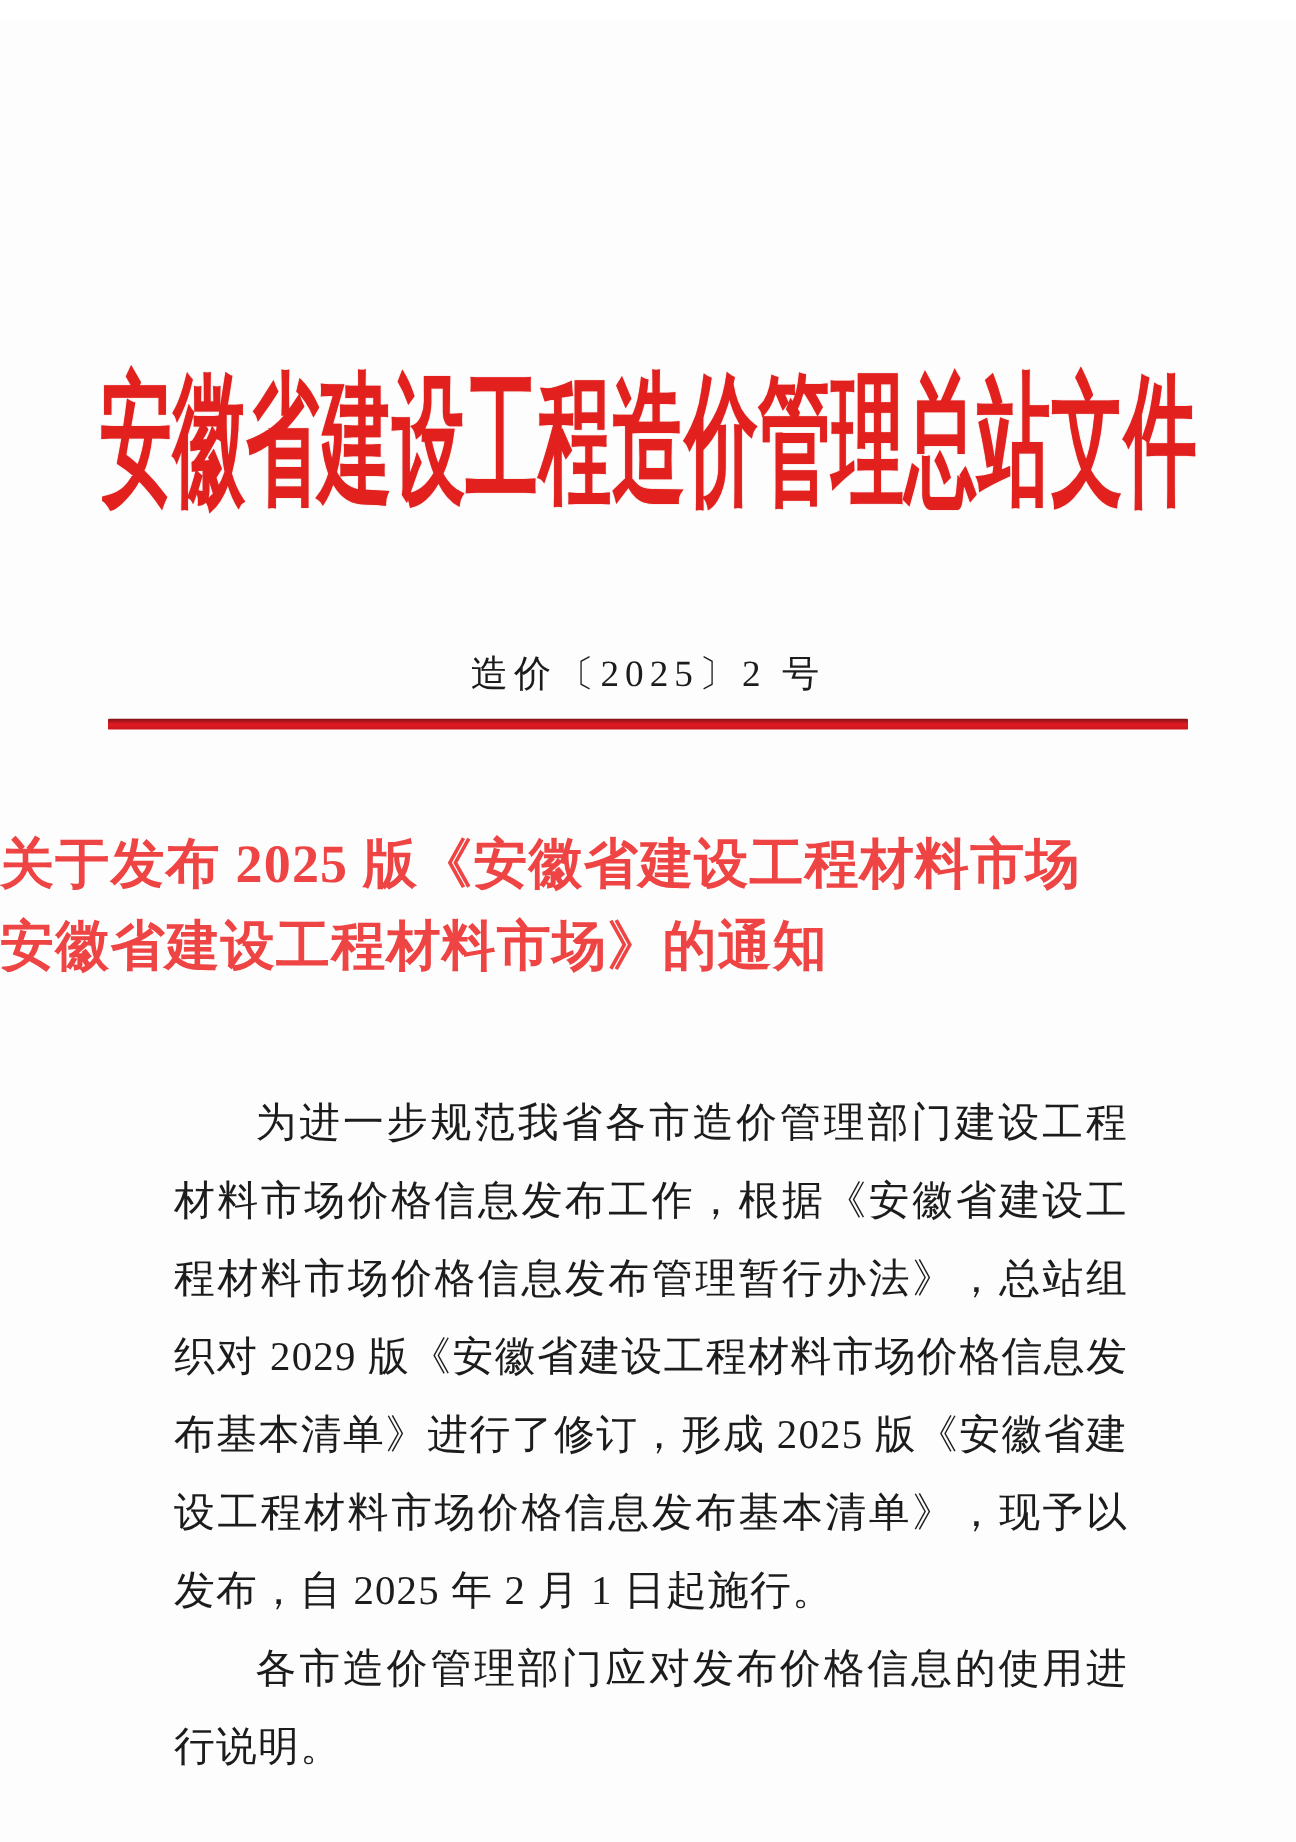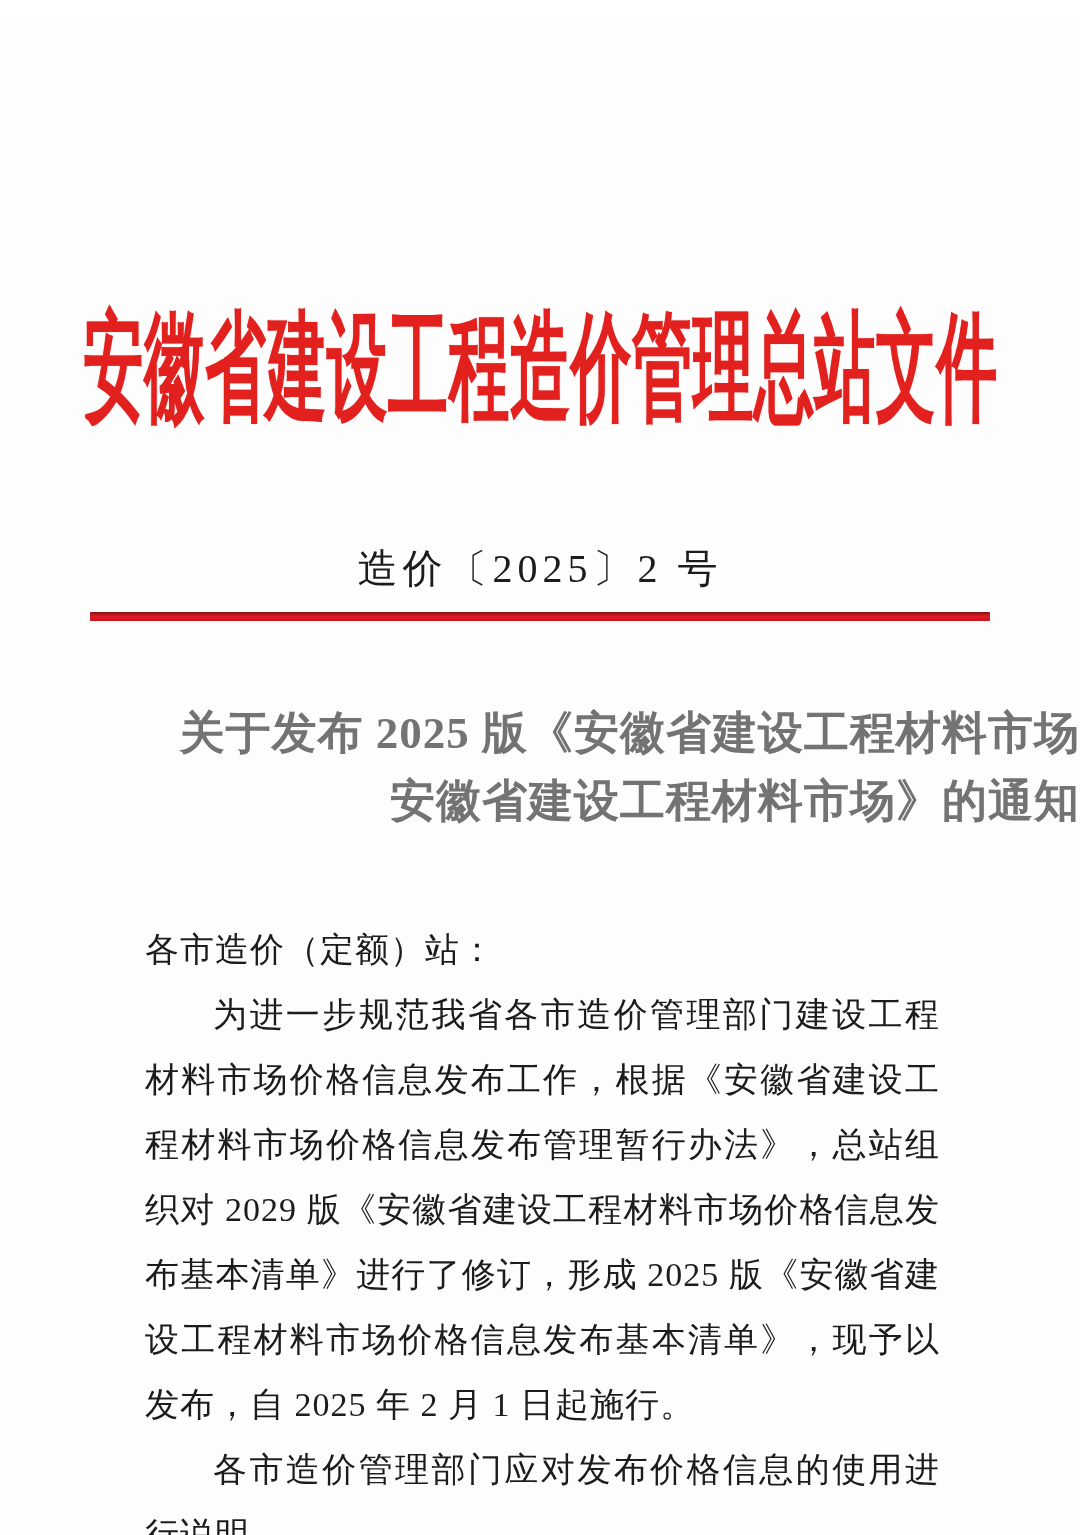--- a/index.html
+++ b/index.html
@@ -31,43 +31,42 @@
     white-space: nowrap;
     letter-spacing: 1px;
     transform: scale(0.67, 1.32);
     transform-origin: center center;
     text-shadow: 0 0 1px rgba(200, 20, 20, 0.55);
   }
   
   .doc-number {
     margin-top: 104px;
     text-align: center;
-    font-size: 40px;
+    font-size: 31px;
     color: #1c1c1c;
     letter-spacing: 5px;
     font-weight: 500;
   }
   
   .red-rule {
     width: 900px;
     height: 9px;
     margin: 16px auto 0 auto;
     background: linear-gradient(to bottom, #7e1115 0%, #a3161b 18%, #e01b23 50%, #cc171e 100%);
     border-radius: 1px;
   }
   
   .doc-title {
     margin-top: 78px;
-    text-align: right;
+    text-align: left;
     font-size: 45px;
     font-weight: 700;
-    color: #737373;
+    color: #ef4444;
     line-height: 68px;
     letter-spacing: 1px;
-    padding-left: 20px;
   }
   
   .doc-body {
     margin-top: 82px;
     padding: 0 140px 0 145px;
     font-size: 34px;
     color: #1c1c1c;
     line-height: 65px;
     letter-spacing: 1px;
   }
@@ -95,18 +94,17 @@
   <div class="doc-number">造价〔2025〕2 号</div>
 
   <div class="red-rule"></div>
 
   <div class="doc-title">
     <div>关于发布 2025 版《安徽省建设工程材料市场</div>
     <div>安徽省建设工程材料市场》的通知</div>
   </div>
 
   <div class="doc-body">
-    <p class="salutation">各市造价（定额）站：</p>
     <p class="para">为进一步规范我省各市造价管理部门建设工程材料市场价格信息发布工作，根据《安徽省建设工程材料市场价格信息发布管理暂行办法》，总站组织对 2029 版《安徽省建设工程材料市场价格信息发布基本清单》进行了修订，形成 2025 版《安徽省建设工程材料市场价格信息发布基本清单》，现予以发布，自 2025 年 2 月 1 日起施行。</p>
     <p class="para">各市造价管理部门应对发布价格信息的使用进行说明。</p>
   </div>
 
 </div>
 
 </body></html>

